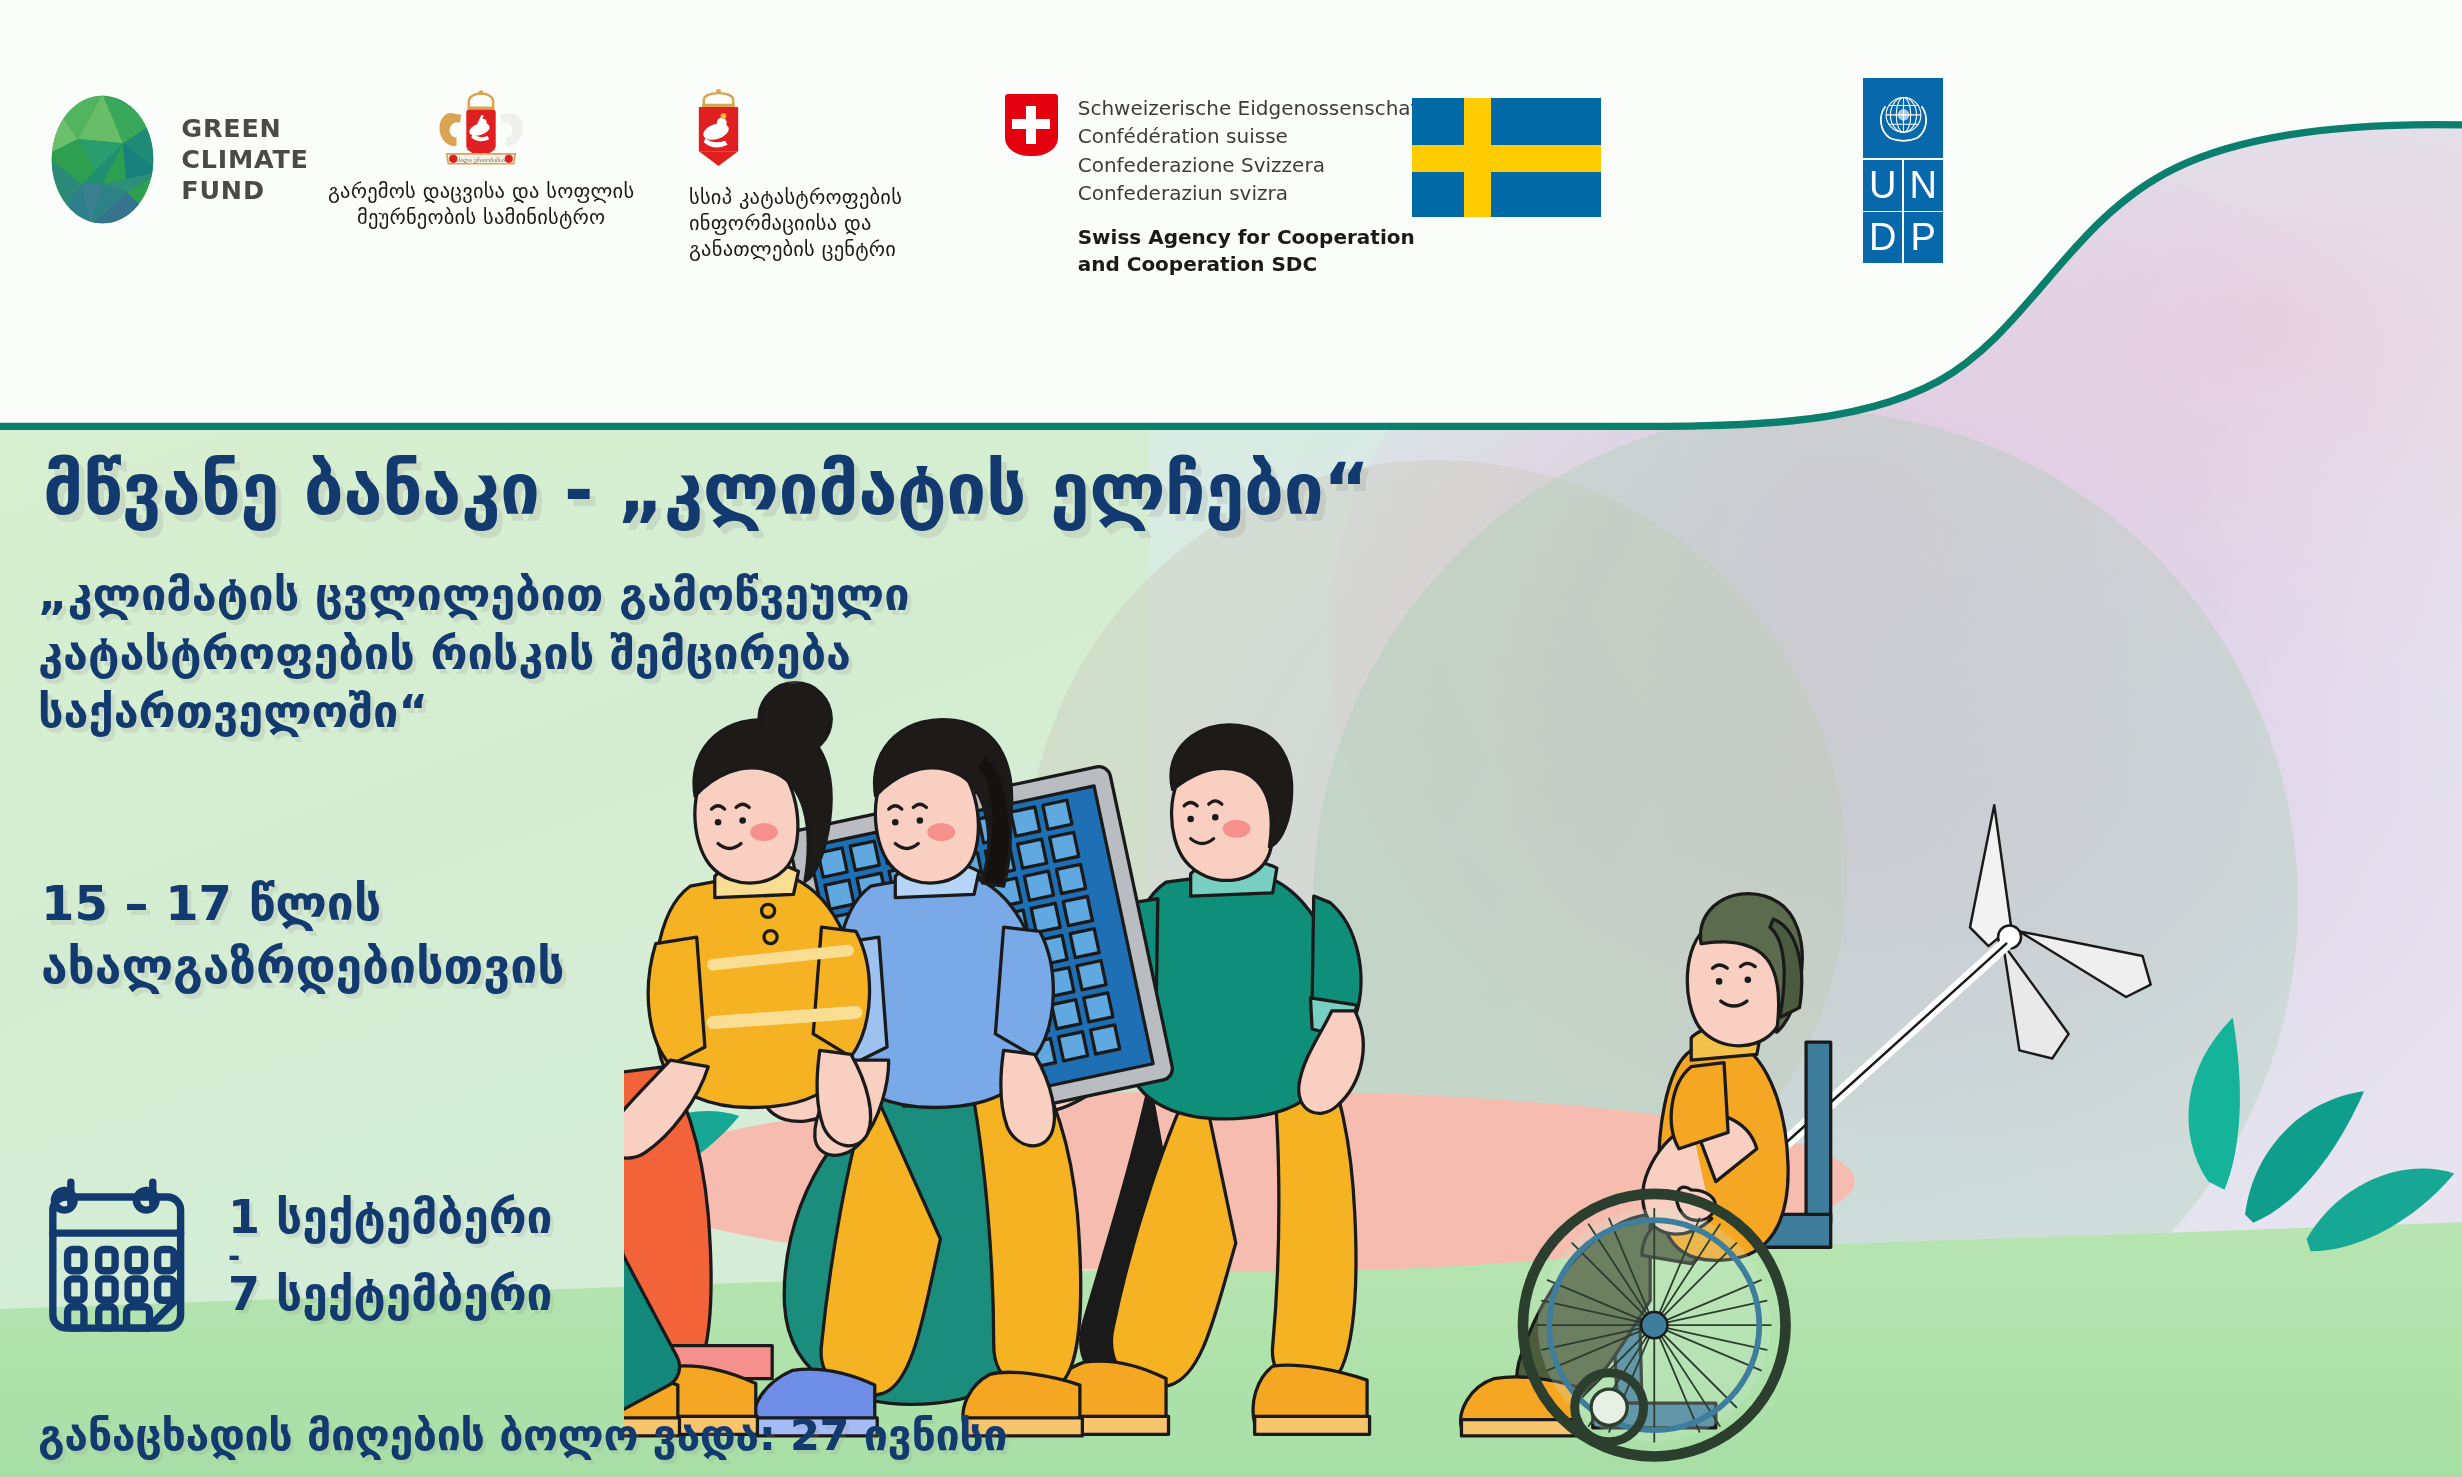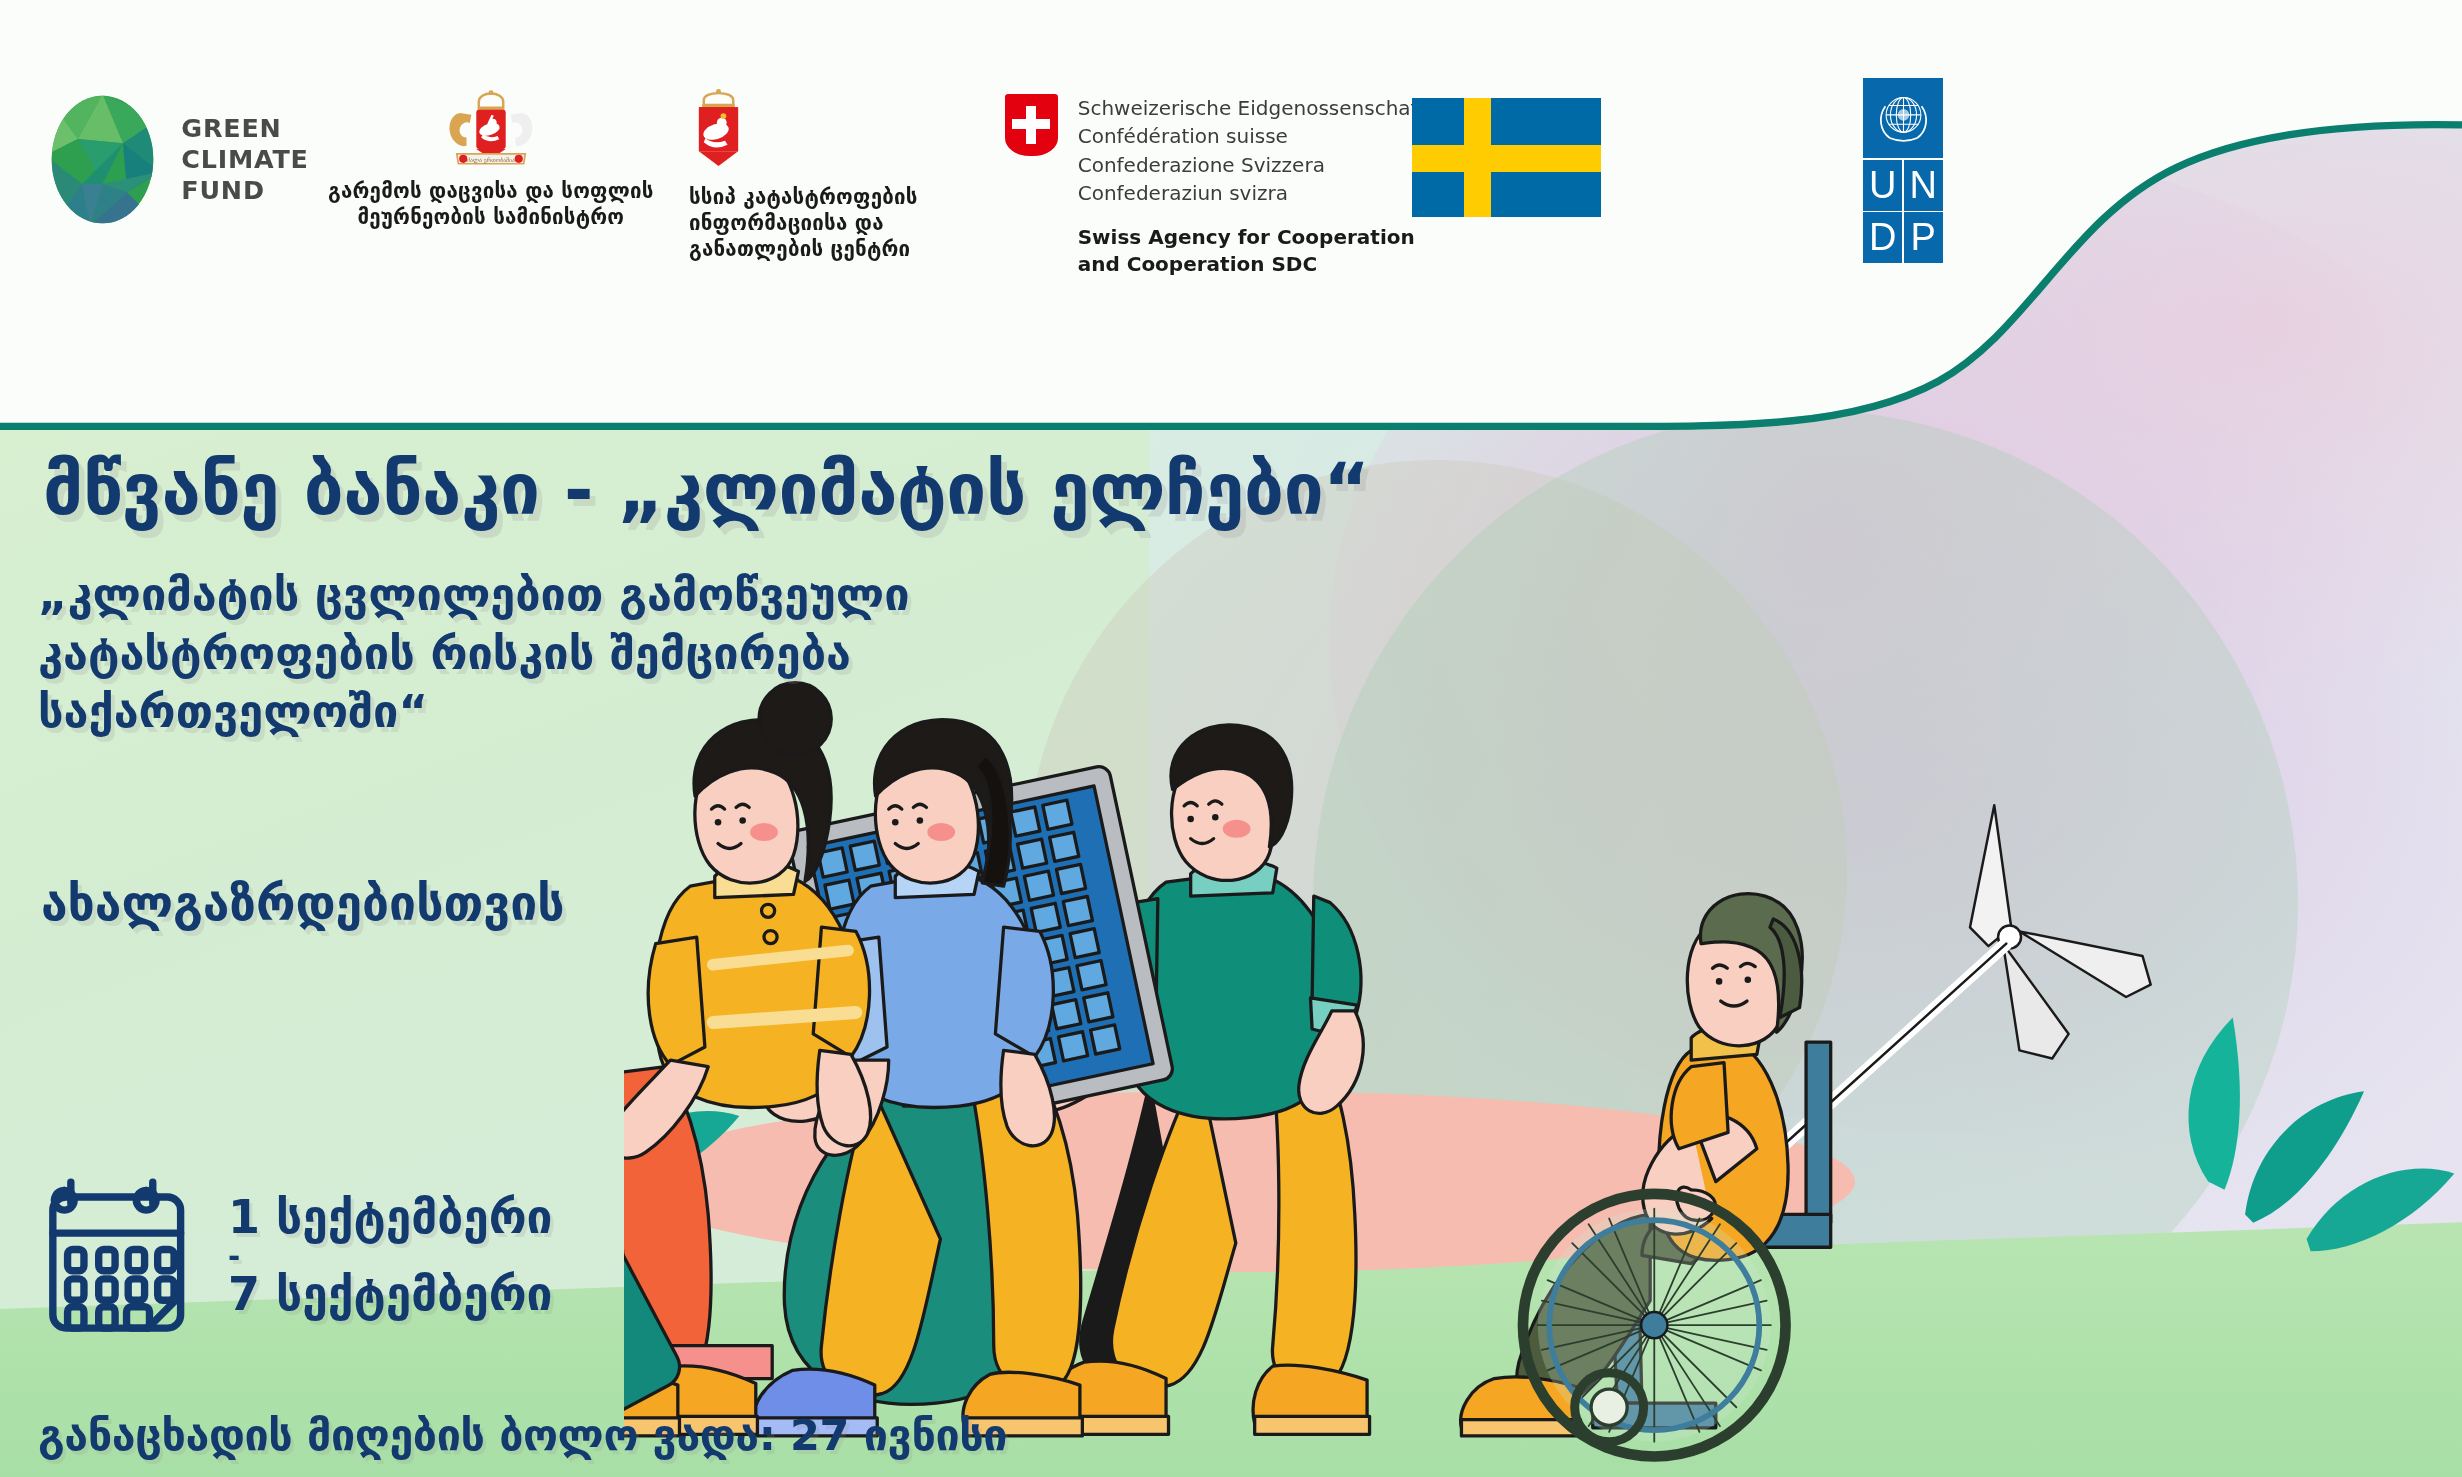--- a/index.html
+++ b/index.html
@@ -72,21 +72,21 @@
   .gcf-text {
     font-family:"DejaVu Sans","Liberation Sans",sans-serif;
     font-size:25.4px; font-weight:700; letter-spacing:0.8px; color:#4a4a4a; line-height:1.22;
   }
 
   
   .gov1 { left:328px; top:90px; flex-direction:column; align-items:center; }
   .crest { width:98px; height:78px; position:relative; }
   .gov-text {
     margin-top:9.8px; text-align:center; color:#1a1a1a;
-    font-size:20.5px; font-weight:700; line-height:1.28; letter-spacing:0.2px;
+    font-size:20.5px; font-weight:400; line-height:1.28; letter-spacing:0.2px;
     font-family:"DejaVu Sans","Liberation Sans",sans-serif;
   }
 
   
   .gov2 { left:689px; top:89px; flex-direction:column; align-items:flex-start; }
   .shield { width:59px; height:82px; position:relative; }
   .gov2 .gov-text { text-align:left; margin-top:13px; }
 
   
   .swiss { left:1005px; top:94px; gap:19.7px; align-items:flex-start; }
@@ -591,20 +591,21 @@
 
     <div class="title-main">მწვანე ბანაკი - „კლიმატის ელჩები“</div>
 
     <div class="title-sub">
       <div>„კლიმატის ცვლილებით გამოწვეული</div>
       <div>კატასტროფების რისკის შემცირება</div>
       <div>საქართველოში“</div>
     </div>
 
     <div class="age-line">
+      <div>15 – 17 წლის</div>
       <div>ახალგაზრდებისთვის</div>
     </div>
 
     <div class="cal-block">
       <div class="cal-icon">
         <svg viewBox="0 0 188 200" width="154" height="164">
           <g fill="none" stroke="#123a6e" stroke-width="9" stroke-linecap="round" stroke-linejoin="round">
             <rect x="12" y="28" width="156" height="160" rx="16"></rect>
             <path d="M12,72 H168"></path>
             <path d="M34,10 v26 M134,10 v26"></path>

